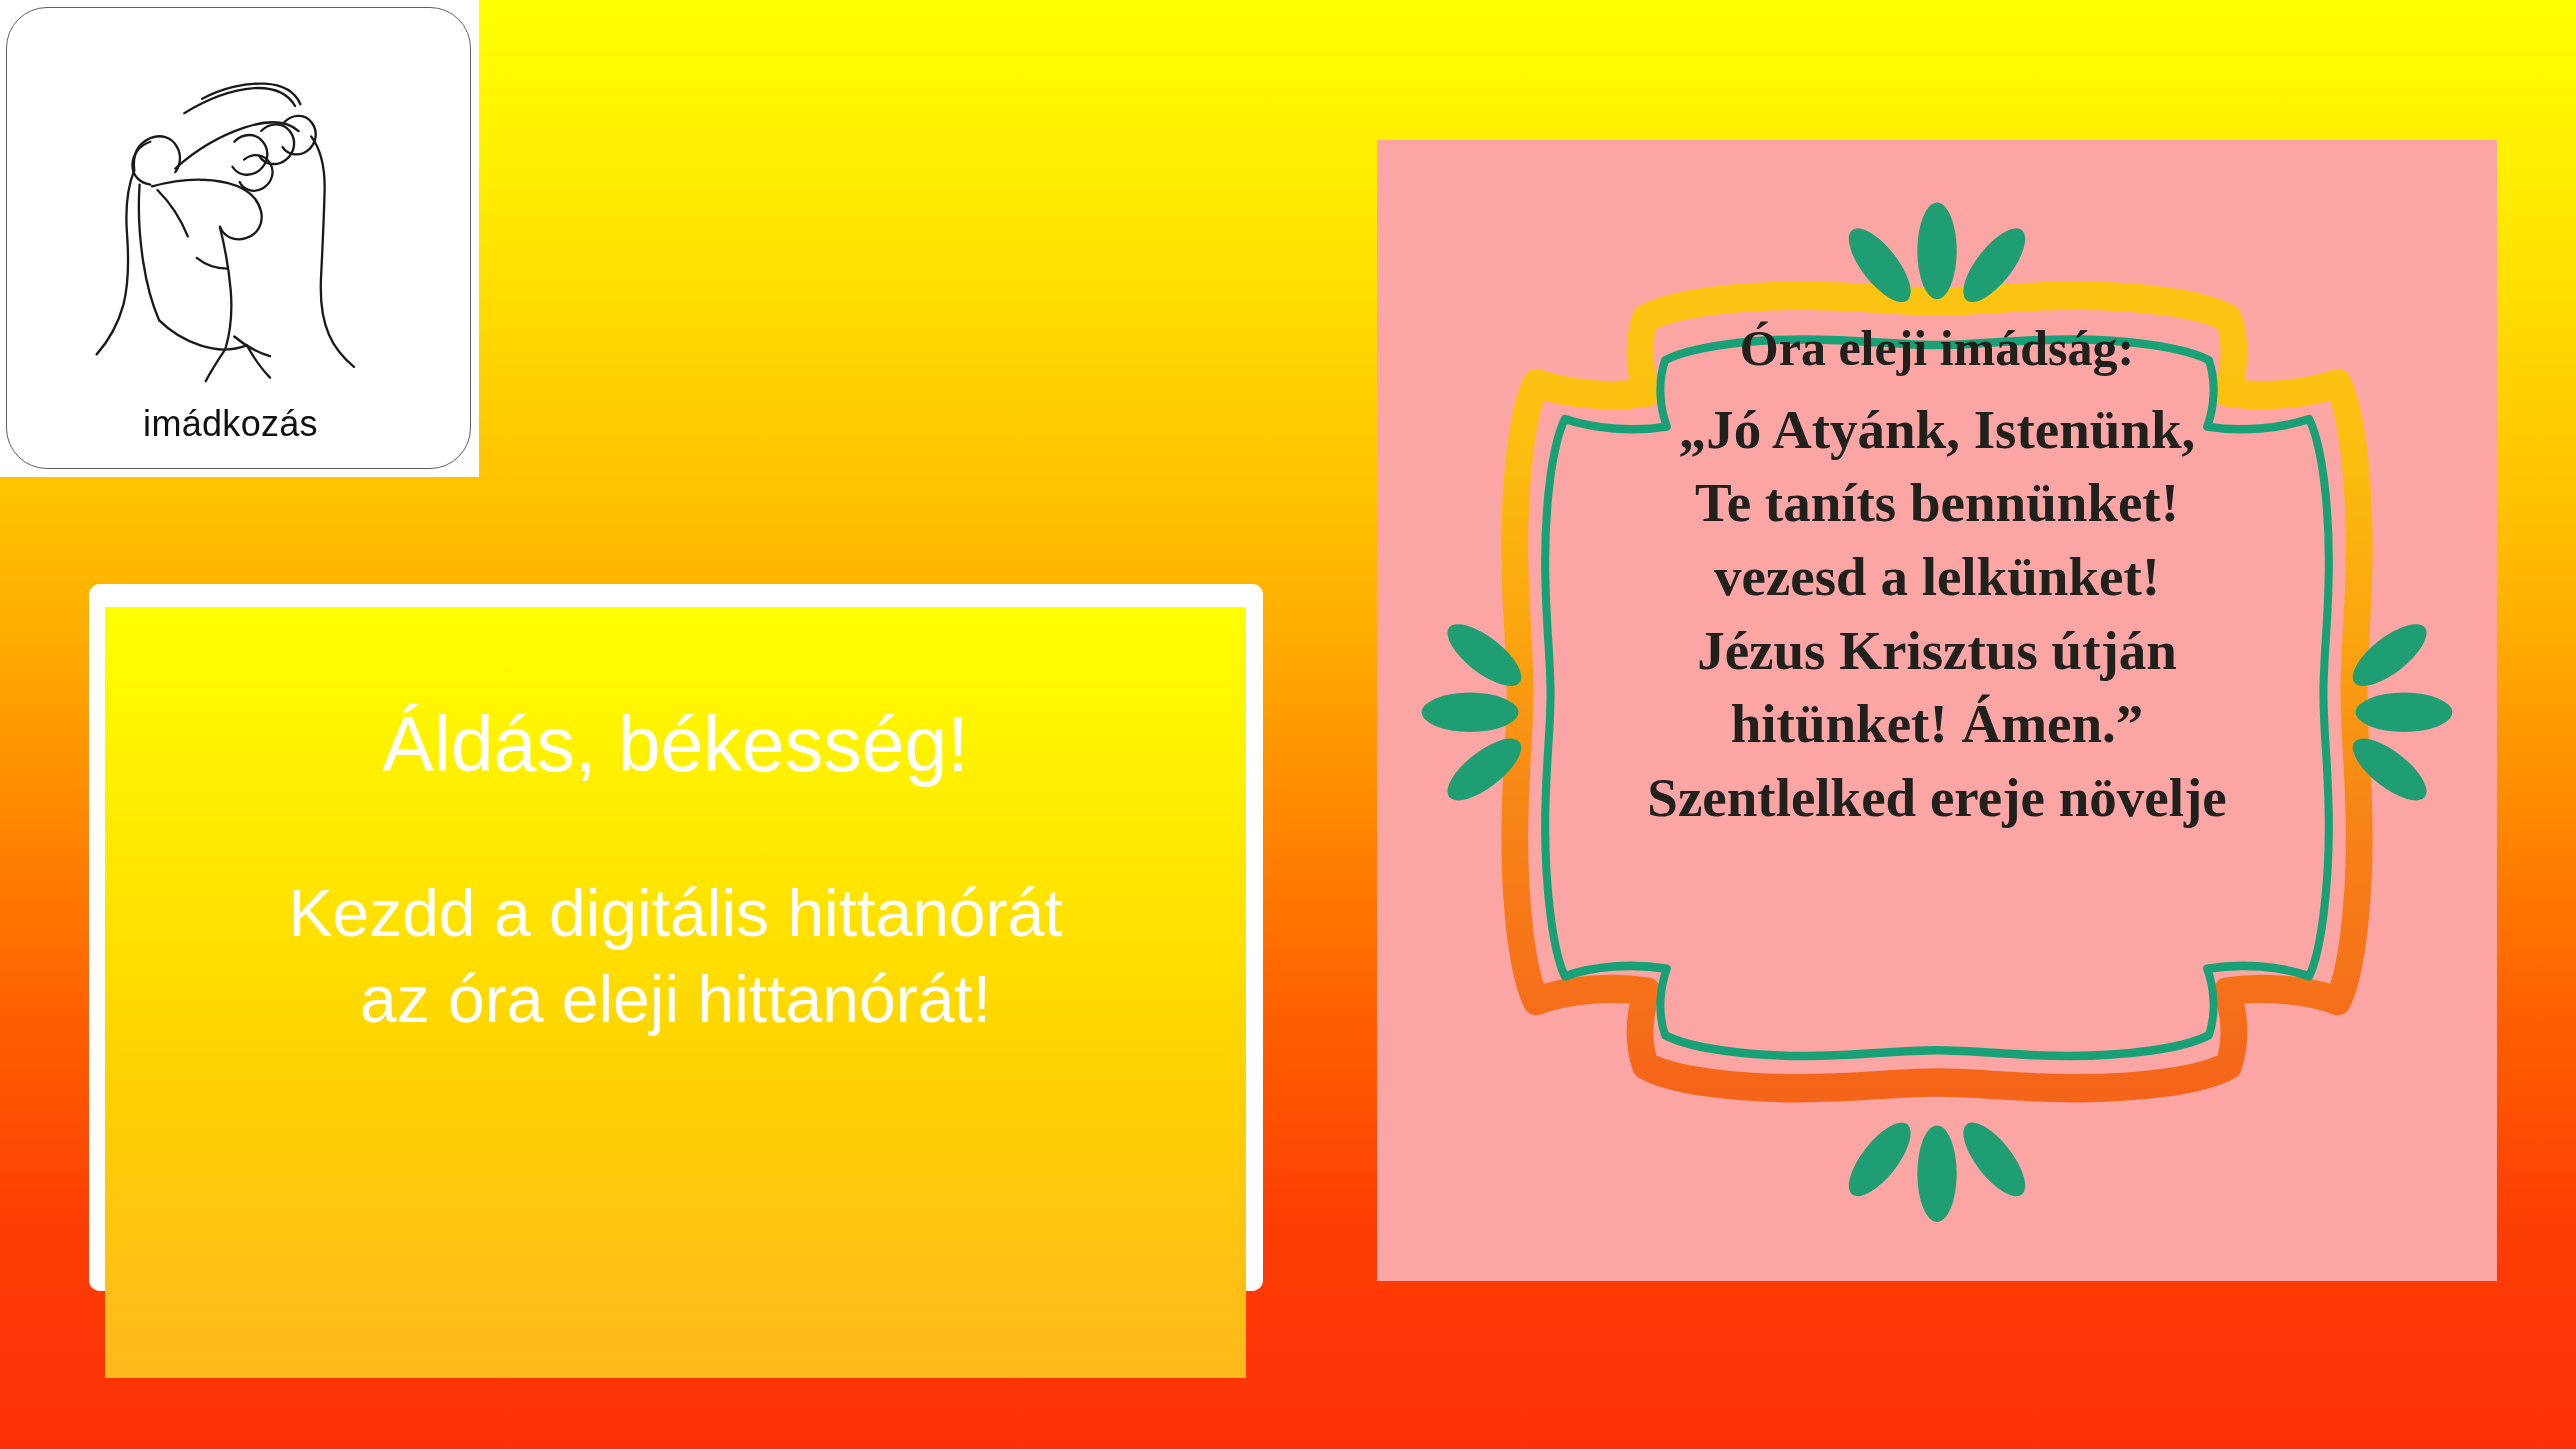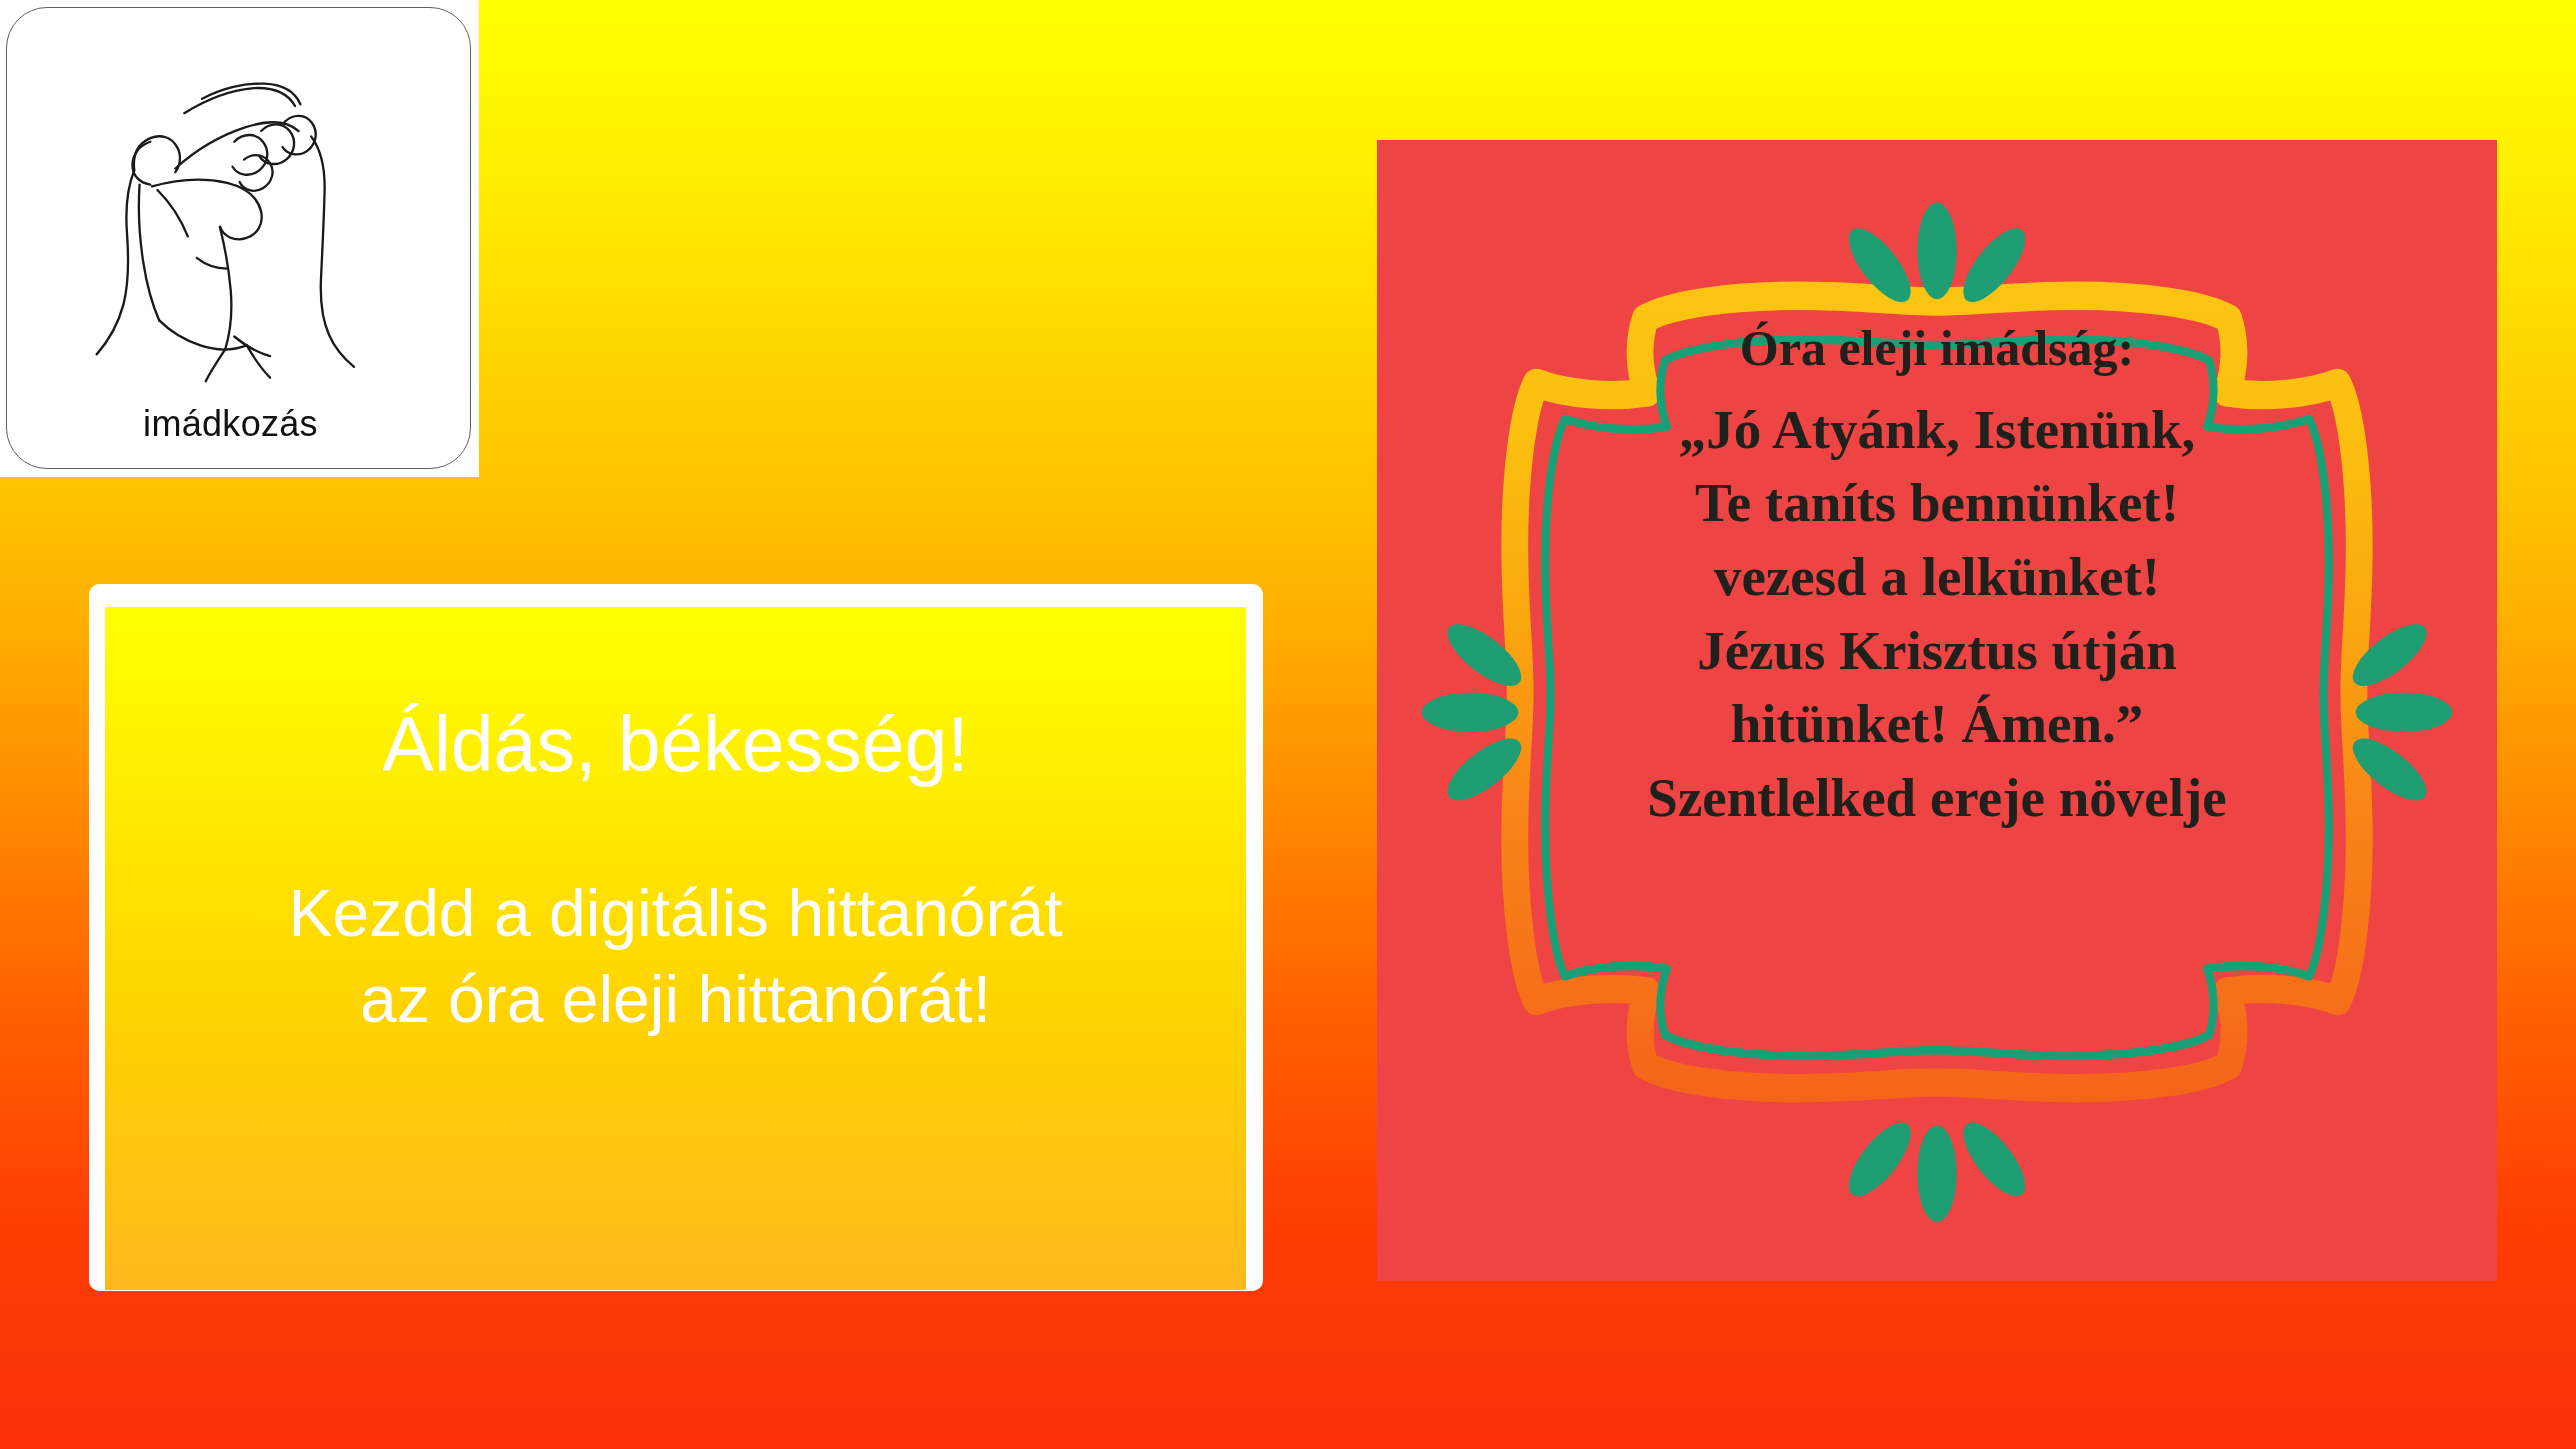--- a/index.html
+++ b/index.html
@@ -45,21 +45,21 @@
 
   
   .msg-outer {
     position:absolute; left:89px; top:584px;
     width:1174px; height:707px;
     background:#ffffff;
     border-radius:10.7px;
   }
   .msg-inner {
     position:absolute; left:16px; top:23px;
-    width:1141px; height:683px;
+    width:1141px; height:771px;
     background:linear-gradient(to bottom, #ffff00 0%, #fff000 22%, #ffd400 58%, #ffb81d 100%);
     display:flex;
     flex-direction:column;
     align-items:center;
     justify-content:flex-start;
     padding-top:97px;
   }
   .msg-line1 {
     color:#ffffff;
     font-size:77px;
@@ -73,21 +73,21 @@
     font-size:66px;
     line-height:1.30;
     text-align:center;
     white-space:nowrap;
   }
 
   
   .prayer-card {
     position:absolute; left:1377px; top:140px;
     width:1120px; height:1141px;
-    background:#ef4444;
+    background:#fca5a5;
   }
   .prayer-svg { position:absolute; inset:0; width:100%; height:100%; }
 
   .prayer-text {
     position:absolute;
     left:125px; right:125px; top:175px;
     text-align:center;
     color:#20211c;
     font-family:"Liberation Serif", serif;
     font-size:55px;

